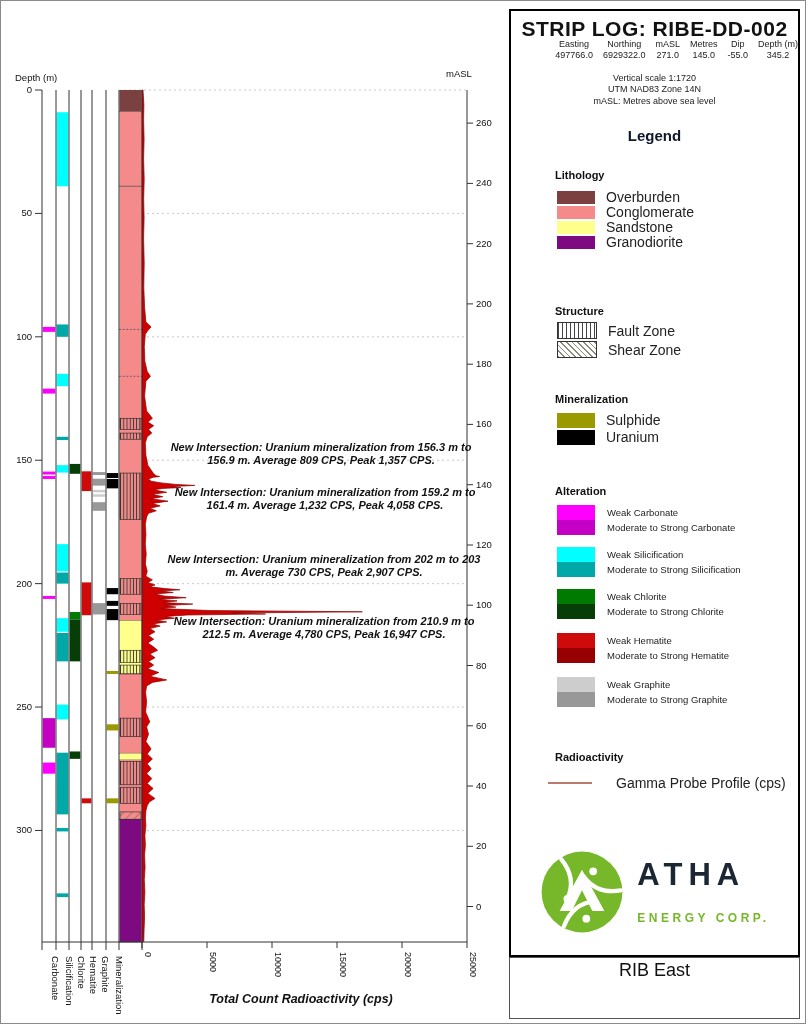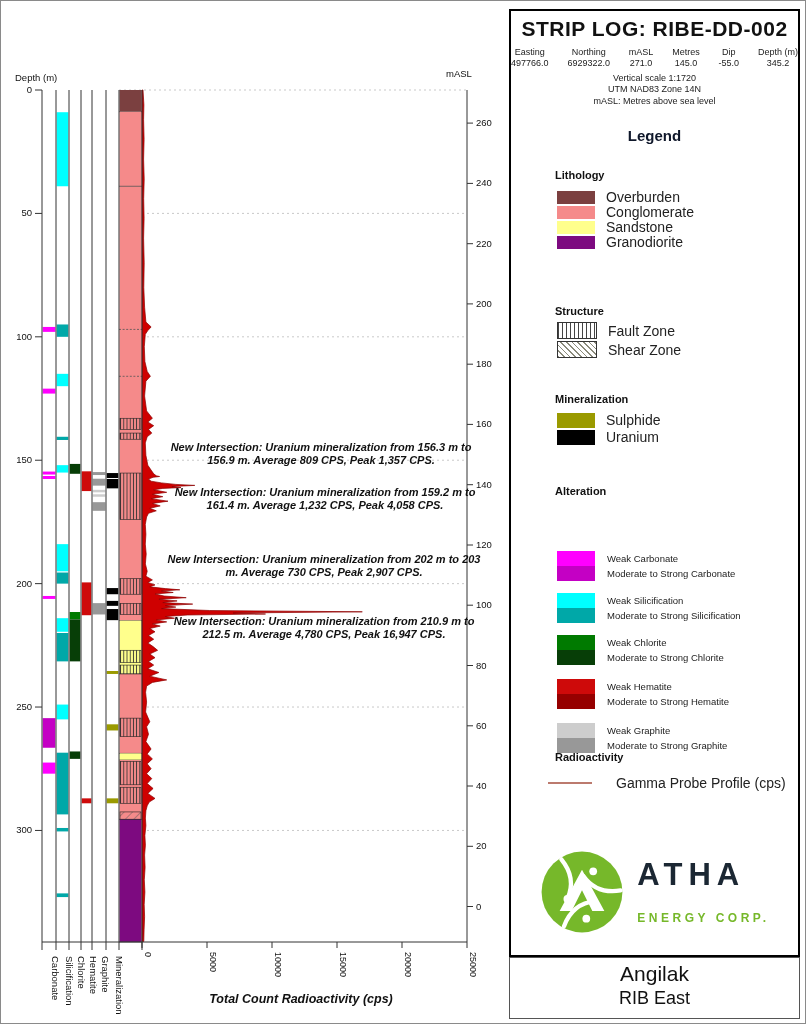--- a/index.html
+++ b/index.html
@@ -13,34 +13,34 @@
   .ann1{top:440px;left:168px;width:304px;}
   .ann2{top:485px;left:168px;width:312px;}
   .ann3{top:552px;left:162px;width:322px;}
   .ann4{top:614px;left:162px;width:322px;}
 
   
   .right-panel{position:absolute;left:508px;top:8px;width:291px;height:948px;border:2px solid #000000;
                box-sizing:border-box;background:#fff;}
   .rp-abs{position:absolute;left:0;width:100%;}
   .hdr-title{top:6px;text-align:center;font-size:21px;font-weight:bold;letter-spacing:.5px;color:#111;}
-  .hdr-fields{top:36px;display:flex;justify-content:space-between;gap:10px;}
+  .hdr-fields{top:28px;display:flex;justify-content:flex-end;gap:10px;}
   .hdr-field{text-align:center;}
   .hdr-field .flabel{font-size:9px;color:#222;}
   .hdr-field .fvalue{font-size:9px;color:#222;margin-top:1px;}
   .hdr-notes{top:62px;text-align:center;font-size:9px;color:#222;line-height:1.25;}
   .legend-title{top:116px;text-align:center;font-size:15px;font-weight:bold;color:#0f172a;}
   .sec-head{position:absolute;left:44px;font-size:11px;font-weight:bold;color:#111;}
   .leg-row{position:absolute;left:46px;display:flex;align-items:center;gap:11px;}
   .leg-swatch{width:38px;height:13px;flex:0 0 auto;}
   .leg-swatch.tall{height:15px;}
   .leg-label{font-size:14px;color:#222;white-space:nowrap;}
   .pat-fault{background:repeating-linear-gradient(90deg,#444 0 1px,#fff 1px 4px);border:1px solid #333;}
   .pat-shear{background:repeating-linear-gradient(45deg,#8a8a7a 0 1px,#fff 1px 4px);border:1px solid #333;}
-  .alt-block{position:absolute;left:46px;display:flex;gap:12px;margin-top:46px;}
+  .alt-block{position:absolute;left:46px;display:flex;gap:12px;}
   .alt-swatch{width:38px;height:30px;flex:0 0 auto;display:flex;flex-direction:column;}
   .alt-swatch div{flex:1;}
   .alt-labels{font-size:9.5px;color:#222;line-height:15px;white-space:nowrap;}
   .rad-row{position:absolute;left:37px;display:flex;align-items:center;gap:24px;}
   .rad-line{width:44px;height:2px;}
   .logo-row{top:838px;display:flex;align-items:center;justify-content:center;gap:12px;}
   .logo-text .brand{font-size:31px;font-weight:bold;letter-spacing:6px;color:#1b2733;line-height:1;}
   .logo-text .sub{font-size:12px;letter-spacing:3.5px;margin-top:21px;font-weight:bold;}
   
   .footer-box{position:absolute;left:508px;top:956px;width:291px;height:62px;border:1px solid #555;
@@ -375,17 +375,16 @@
         <circle cx="55" cy="81" r="4.5" fill="#fff"></circle>
       </svg>
       <div class="logo-text">
         <div class="brand">ATHA</div>
         <div class="sub" style="color: rgb(118, 184, 42);">ENERGY CORP.</div>
       </div>
     </div>
   </div>
 
   <div class="footer-box">
-    <div class="proj">Angilak</div>
     <div class="area">RIB East</div>
   </div>
 
 </div>
 
 </body></html>

